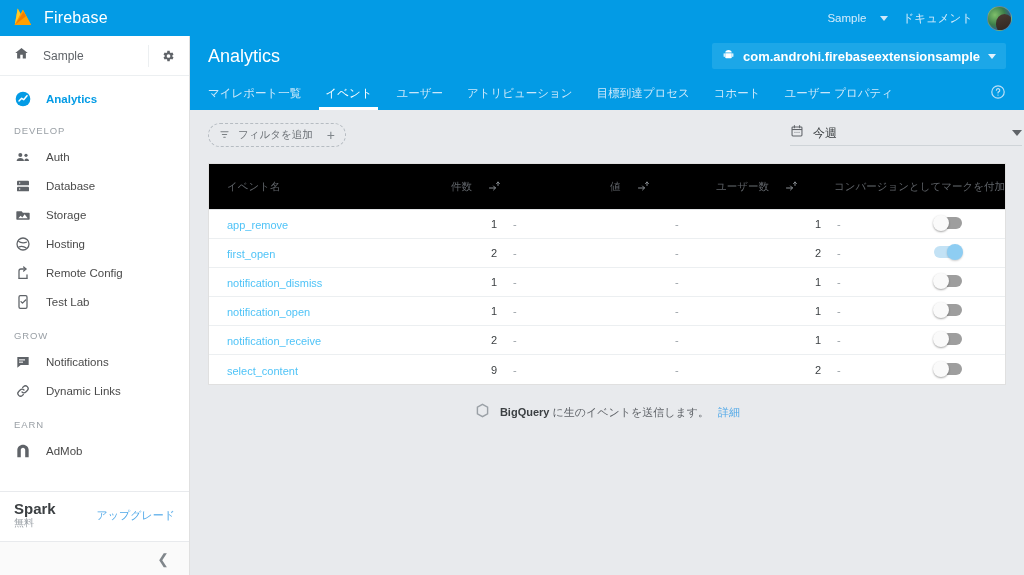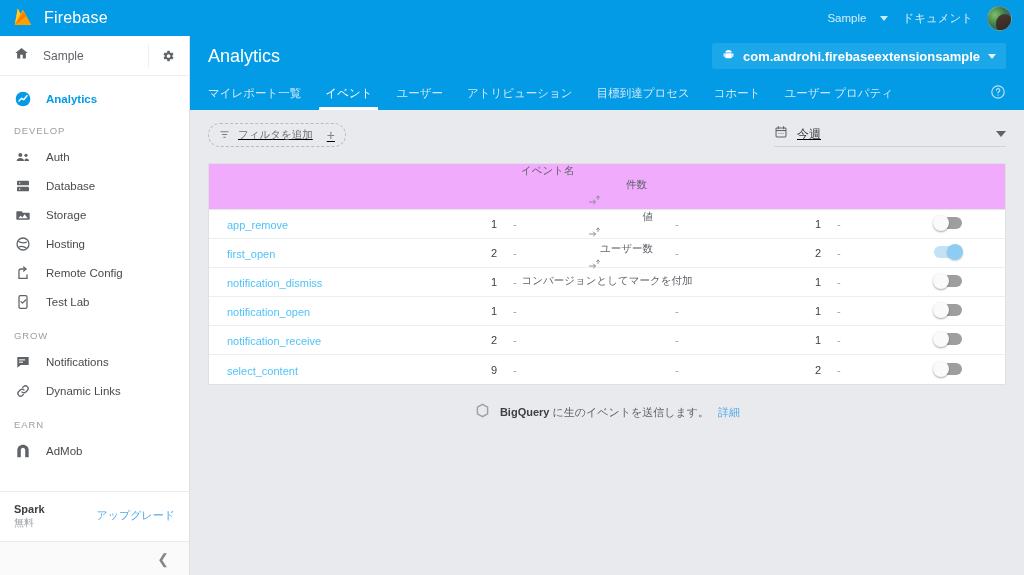--- a/index.html
+++ b/index.html
@@ -58,21 +58,21 @@
   .nav-item.active .lbl { color: #039be5; font-weight: bold; }
   .nav-group {
     font-size: 9.5px; color: #9aa0a6; letter-spacing: .9px;
     padding: 14px 14px 6px 14px;
   }
   .nav-top { padding-top: 9px; padding-bottom: 4px; }
   .side-foot {
     border-top: 1px solid #e8eaed; padding: 10px 14px 12px 14px;
     display: flex; align-items: center; flex: 0 0 auto; background:#fff;
   }
-  .plan-name { font-size: 11px; color: #3c4043; font-weight: bold; line-height: 14px; }
+  .plan-name { font-size: 15px; color: #3c4043; font-weight: bold; line-height: 14px; }
   .plan-sub { font-size: 10px; color: #9aa0a6; line-height: 13px; }
   .upgrade { margin-left: auto; font-size: 11px; color: #4fa8e8; white-space: nowrap; }
   .collapse-bar {
     height: 34px; flex: 0 0 34px; border-top: 1px solid #e8eaed; background: #fafafa;
     display: flex; align-items: center; justify-content: flex-end; padding-right: 20px;
   }
   .chev-left { color: #80868b; font-size: 14px; line-height: 1; }
 
   
   .main { flex: 1; display: flex; flex-direction: column; min-width: 0; background: #e8eaed; }
@@ -91,38 +91,38 @@
     white-space: nowrap; cursor: pointer;
   }
   .tab:first-child { padding-left: 0; }
   .tab.active { color: #fff; }
   .tab.active::after {
     content: ""; position: absolute; left: 6px; right: 6px; bottom: 0; height: 3px; background: #fff;
   }
   .help-ico { margin-left: auto; margin-bottom: 6px; }
 
   
-  .controls { display: flex; align-items: flex-end; padding: 13px 18px 0 18px; flex: 0 0 auto; text-decoration: underline; }
+  .controls { display: flex; align-items: center; padding: 13px 2px 0 18px; flex: 0 0 auto; }
   .filter-chip {
     display: flex; align-items: center; gap: 8px;
     border: 1px dashed #b6bcc2; border-radius: 14px; height: 24px; padding: 0 10px;
     background: transparent; cursor: pointer;
   }
   .filter-chip .txt { font-size: 10.5px; color: #6b7075; }
   .filter-chip .plus { font-size: 14px; color: #80868b; line-height: 1; padding-left: 6px; }
   .daterange { margin-left: auto; display: flex; flex-direction: column; align-items: flex-end; }
   .dr-row1 { display: flex; align-items: center; gap: 9px; width: 232px; border-bottom: 1px solid #cfd4d8; padding-bottom: 3px;}
   .dr-label { font-size: 12px; color: #3c4043; }
   .dr-caret { margin-left: auto; width: 0;height: 0;border-left: 5px solid transparent;border-right: 5px solid transparent;border-top: 6px solid #5f6368;}
   .dr-row2 { display: flex; align-items: center; gap: 7px; margin-top: 5px; }
   .dr-compare { font-size: 9.5px; color: #5f6368; white-space: nowrap; }
 
   
   .table-wrap { margin: 16px 18px 0 18px; background: #fff; border: 1px solid #e0e0e0; }
-  .thead { background: #f0abfc; border-bottom: 1px solid #e4e6e8; display: flex; align-items: center; height: 46px; flex-direction: column; }
+  .thead { background: #000000; border-bottom: 1px solid #e4e6e8; display: flex; align-items: center; height: 46px; }
   .tr { display: flex; align-items: center; height: 29px; border-bottom: 1px solid #eceff1; }
   .tr:last-child { border-bottom: none; }
   .c-name  { width: 208px; padding-left: 18px; }
   .c-count { width: 80px; text-align: right; }
   .c-s1    { width: 70px; padding-left: 16px; }
   .c-value { width: 92px; text-align: right; }
   .c-s2    { width: 70px; padding-left: 16px; }
   .c-users { width: 92px; text-align: right; }
   .c-s3    { width: 70px; padding-left: 16px; }
   .c-conv  { flex: 1; text-align: center; }

